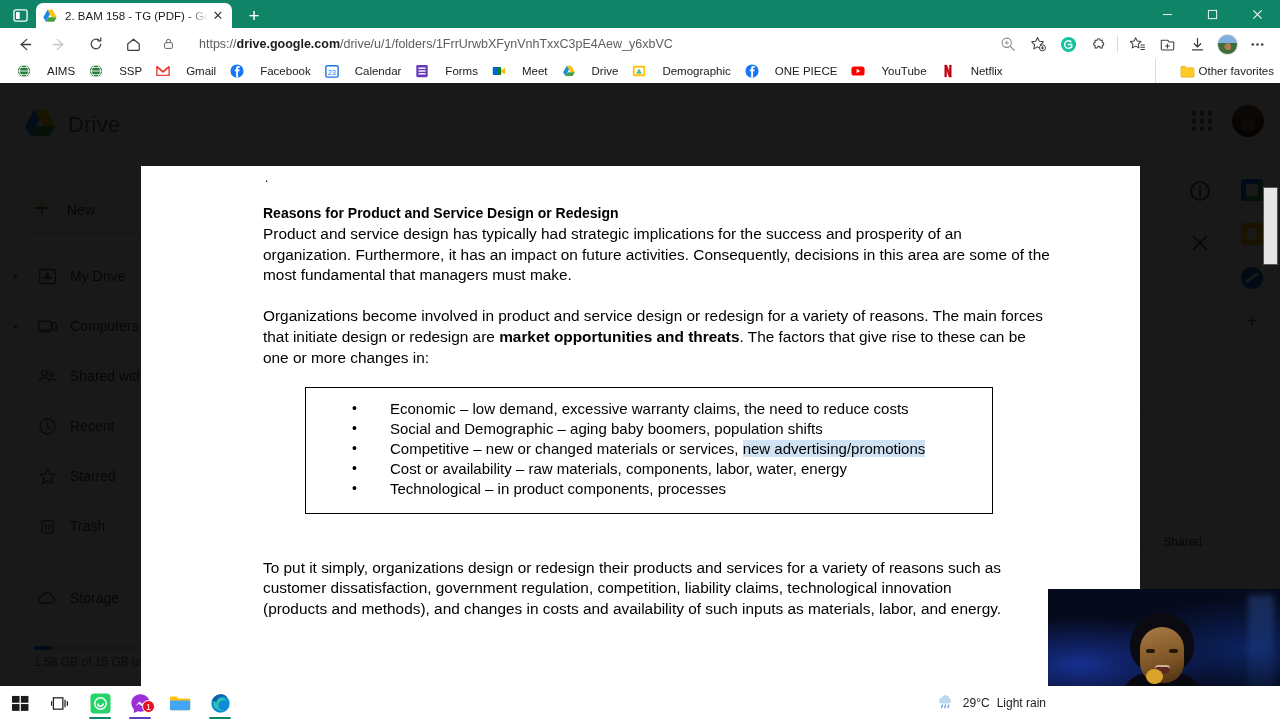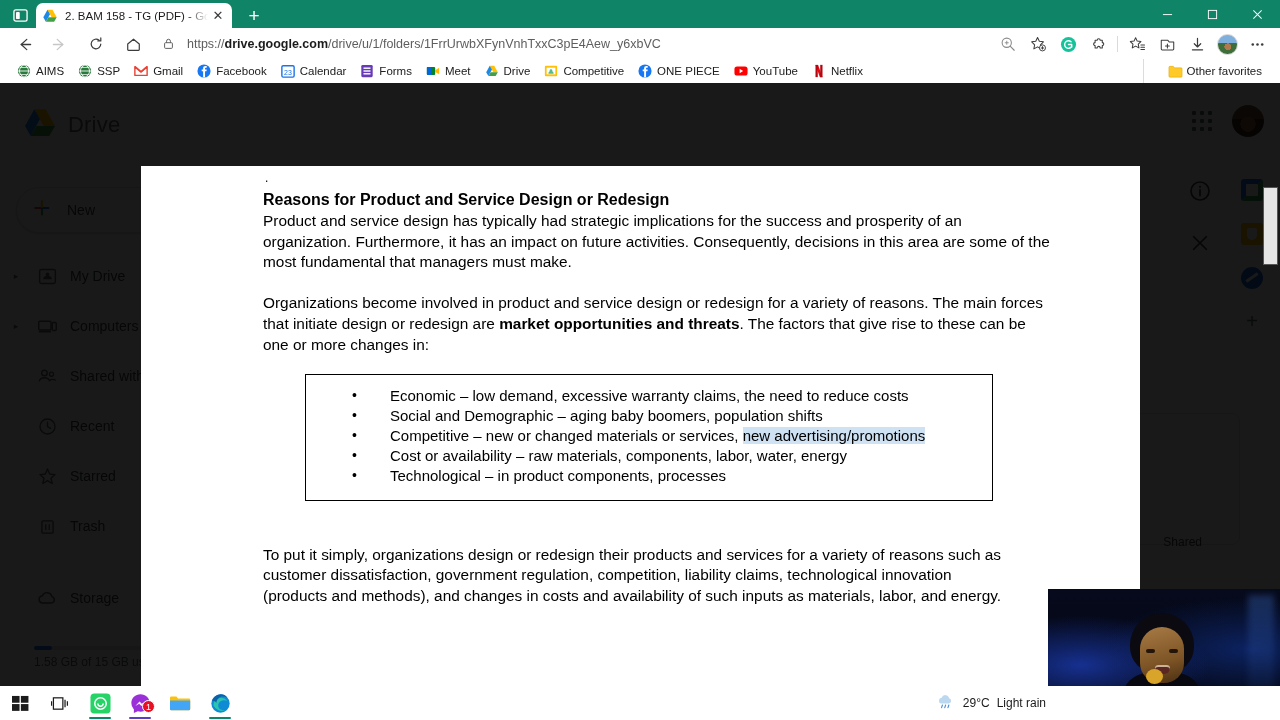--- a/index.html
+++ b/index.html
@@ -73,20 +73,21 @@
   .nav-home  { left: 122px; }
 
   .omnibox {
     position: absolute; left: 157px; top: 3px; width: 760px; height: 25px;
     display: flex; align-items: center;
   }
   .lock-icon { width: 22px; height: 22px; display:flex; align-items:center; justify-content:center; margin-right: 8px; }
   .url-text {
     font-size: 12.5px; color: #5e5e5e; white-space: nowrap;
     font-family: "Liberation Sans", sans-serif;
+    margin-left: 12px;
   }
   .url-text b { color: #1b1b1b; font-weight: 600; }
 
   .toolbar-icons { position: absolute; right: 8px; top: 4px; display: flex; align-items: center; gap: 0px; }
   .tbicon {
     width: 30px; height: 24px; display:flex; align-items:center; justify-content:center;
     color:#3c3c3c;
   }
   .tb-sep { width: 1px; height: 16px; background: #dadada; margin: 0 4px; }
   .avatar-img {
@@ -96,27 +97,27 @@
       linear-gradient(180deg, #7fb0dd 0 42%, #3e6f3a 42% 100%);
     border: 1px solid #d5d5d5;
   }
 
   .bookmarks {
     position: absolute; left: 0; top: 59px; width: 1280px; height: 24px;
     background: #ffffff; display: flex; align-items: center;
     padding-left: 10px; box-sizing: border-box;
   }
   .bm {
-    display: flex; align-items: center; gap: 5px;
+    display: flex; align-items: center; gap: 16px;
     padding: 0 7px; height: 20px;
     font-size: 11.5px; color: #202020; white-space: nowrap;
   }
   .bm-ico { width: 14px; height: 14px; flex: none; display:block; }
   .bm-right {
-    position: absolute; right: 18px; top: 0; height: 24px;
+    position: absolute; right: 6px; top: 0; height: 24px;
     display: flex; align-items: center; gap: 5px;
     padding-left: 24px;
     border-left: 1px solid #dcdcdc;
   }
   .bm-right .bm { padding-right: 4px; }
 
   
   .page {
     position: absolute; left: 0; top: 83px; width: 1280px; height: 603px;
     background: #ffffff; overflow: hidden;
@@ -207,21 +208,21 @@
     background: #ffffff; overflow: hidden;
   }
   .doc-body {
     position: absolute; left: 122px; top: 7px; width: 790px;
     color: #000000;
     font-family: "Liberation Sans", sans-serif;
     font-size: 15.4px;
     line-height: 20.8px;
   }
   .tiny-dot { font-size: 12px; line-height: 10px; margin-left: 2px; color:#000; }
-  .doc-h1 { font-weight: bold; font-size: 16px; margin: 7px 0 0 0; }
+  .doc-h1 { font-weight: bold; font-size: 14px; margin: 20px 0 0 0; }
   .doc-p { margin: 0; }
   .doc-gap { height: 20px; }
   .doc-p b { font-weight: bold; margin-top: 43px; }
 
   .doc-box {
     margin: 18px 8px 0 42px;
     width: 688px;
     border: 1.5px solid #000000;
     box-sizing: border-box;
     padding: 11px 0 14px 0;
@@ -533,21 +534,21 @@
     </div>
     <div class="bm">
       <span class="bm-ico">
         <svg width="14" height="14" viewBox="0 0 16 16">
             <rect x="1" y="2" width="14" height="12" rx="1.2" fill="#ffc107"></rect>
             <rect x="3" y="4.2" width="10" height="7.6" fill="#ffffff"></rect>
             <circle cx="8" cy="7.6" r="1.6" fill="#57bb8a"></circle>
             <path d="M5 11 a3 3 0 0 1 6 0 Z" fill="#57bb8a"></path>
           </svg>
       </span>
-      <span>Competitive</span>
+      <span>Demographic</span>
     </div>
     <div class="bm">
       <span class="bm-ico">
         <svg width="14" height="14" viewBox="0 0 16 16">
             <circle cx="8" cy="8" r="7.5" fill="#1877f2"></circle>
             <path d="M9.2 8.4 h1.6 l.3-2.1 H9.2 V5.2 c0-.6.2-1 1-1 h.9V2.3 C10.8 2.2 10.2 2.2 9.6 2.2 c-1.6 0-2.6.9-2.6 2.7 v1.4 H5.4 l0 2.1 h1.6 V15 h2.2 Z" fill="#ffffff"></path>
           </svg>
       </span>
       <span>ONE PIECE</span>
     </div>

